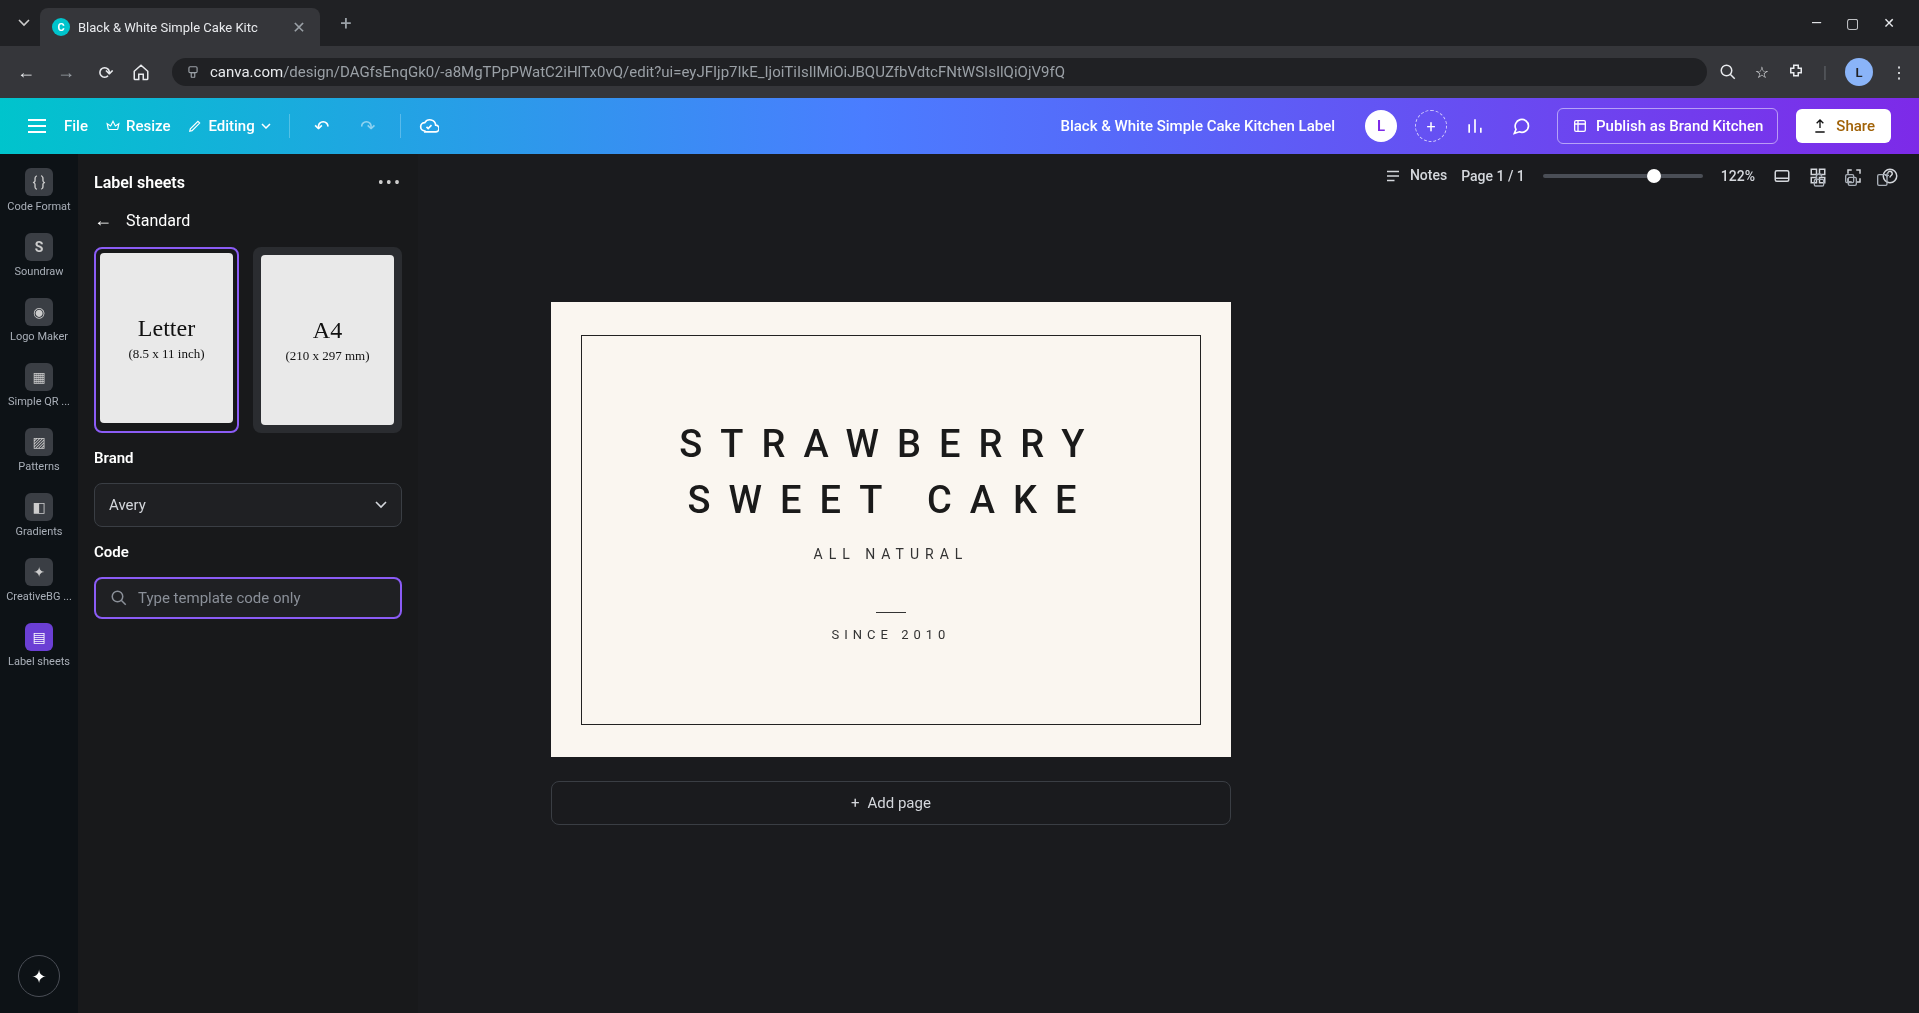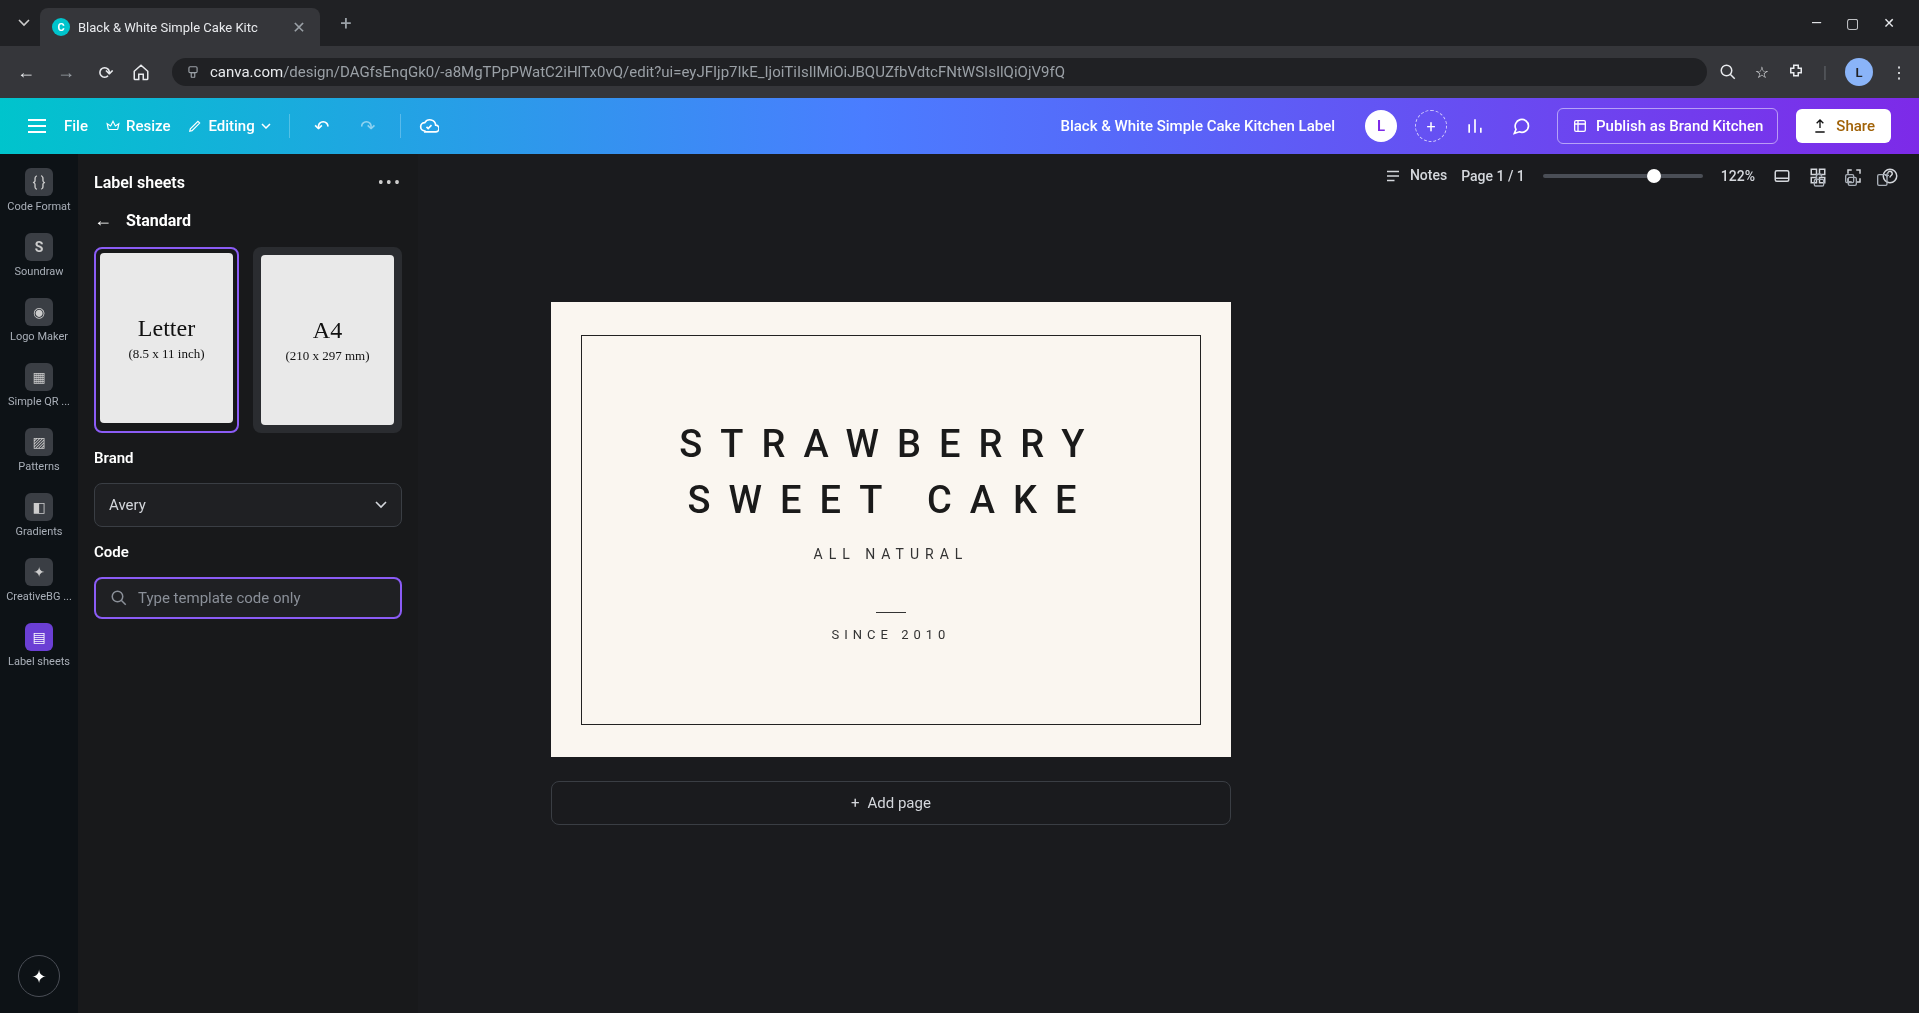--- a/index.html
+++ b/index.html
@@ -47,21 +47,21 @@
 .rail-item.active .rail-icon { background: #6b3fd4; color: #fff; }
 .rail-label { font-size: 11px; color: #a9afb8; text-align: center; max-width: 70px; overflow: hidden; text-overflow: ellipsis; white-space: nowrap; }
 .rail-magic { position: absolute; bottom: 16px; width: 42px; height: 42px; border-radius: 50%; border: 1px solid #4a4e56; display: flex; align-items: center; justify-content: center; color: #fff; cursor: pointer; font-size: 18px; }
 
 .side-panel { width: 340px; background: #18191b; padding: 18px 16px; display: flex; flex-direction: column; gap: 16px; position: relative; }
 .panel-head { display: flex; align-items: center; justify-content: space-between; }
 .panel-title { font-size: 16px; font-weight: 600; color: #fff; }
 .panel-more { color: #ccc; font-size: 18px; letter-spacing: 2px; cursor: pointer; }
 .panel-sub { display: flex; align-items: center; gap: 14px; }
 .back-arrow { color: #fff; font-size: 18px; cursor: pointer; }
-.sub-title { font-size: 16px; font-weight: 700; }
+.sub-title { font-size: 16px; font-weight: 400; }
 .paper-opts { display: flex; gap: 14px; }
 .paper-card { flex: 1; border-radius: 8px; padding: 4px; cursor: pointer; }
 .paper-card.selected { border: 2px solid #8b5cf6; }
 .paper-card:not(.selected) { border: 2px solid transparent; background: #2a2c30; padding: 6px; }
 .paper-inner { background: #e9e9e9; height: 170px; display: flex; flex-direction: column; align-items: center; justify-content: center; color: #111; border-radius: 4px; }
 .paper-name { font-family: Georgia, serif; font-size: 24px; }
 .paper-dim { font-family: Georgia, serif; font-size: 13px; margin-top: 4px; }
 .section-label { font-size: 15px; font-weight: 600; color: #fff; }
 .dropdown { background: #1f2023; border: 1px solid #3a3e44; border-radius: 8px; padding: 12px 14px; display: flex; align-items: center; justify-content: space-between; color: #d4d7dc; font-size: 15px; cursor: pointer; }
 .code-input { background: #1f2023; border: 2px solid #8b5cf6; border-radius: 8px; padding: 10px 14px; display: flex; align-items: center; gap: 10px; }

